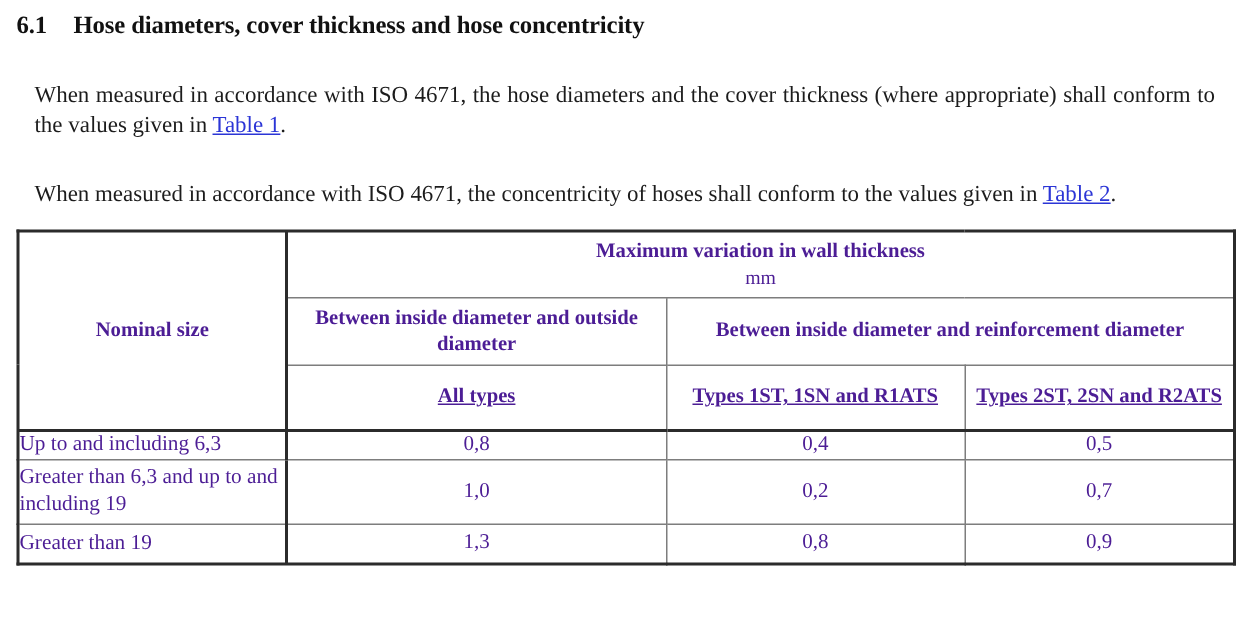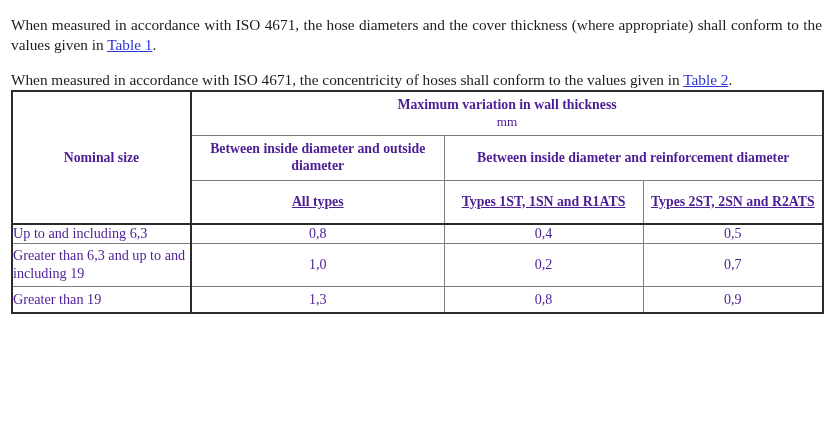--- a/index.html
+++ b/index.html
@@ -38,21 +38,21 @@
     display: inline-block;
     min-width: 38px;
   }
 
   
   .body-par {
     font-size: 15.3px;
     line-height: 1.33;
     text-align: justify;
     text-justify: inter-word;
-    margin: 0;
+    margin: 12px;
     color: #1c1c1c;
   }
   .par-1 { padding-top: 15px; }
   .par-2 { padding-top: 14px; }
 
   .doclink {
     color: #2b35d6;
     text-decoration: underline;
   }
 
@@ -131,20 +131,23 @@
   .h-types  { height: 42px; text-decoration: underline; }
   .r1 { height: 16px; }
   .r2 { height: 43px; }
   .r3 { height: 27px; }
 </style>
 </head>
 <body>
 
 <div class="page">
 
+  <h2 class="clause-heading">
+    <span class="num">6.1</span><span>Hose diameters, cover thickness and hose concentricity</span>
+  </h2>
 
   <p class="body-par par-1">
     <span>When measured in accordance with ISO 4671, the hose diameters and the cover thickness (where appropriate) shall conform to the values given in </span><a class="doclink" href="#">Table 1</a><span>.</span>
   </p>
 
   <p class="body-par par-2">
     <span>When measured in accordance with ISO 4671, the concentricity of hoses shall conform to the values given in </span><a class="doclink" href="#">Table 2</a><span>.</span>
   </p>
 
 

